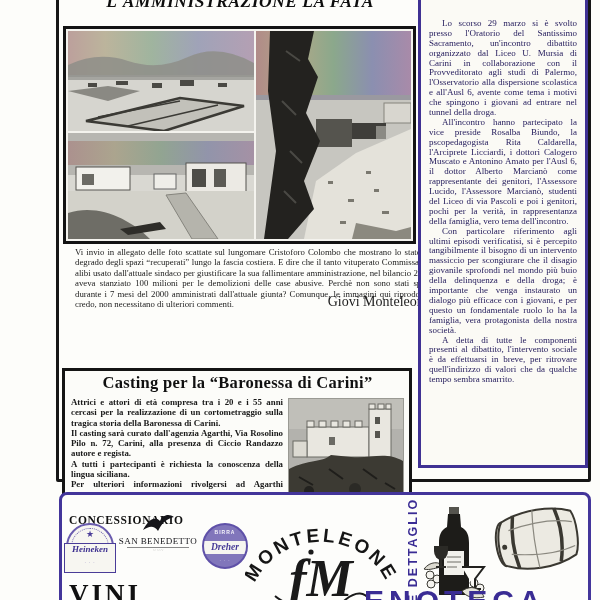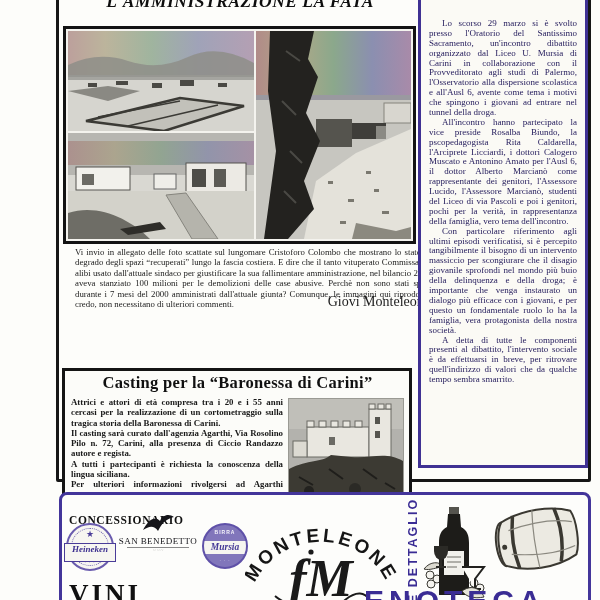--- a/index.html
+++ b/index.html
@@ -44,21 +44,21 @@
 
   
   .ad-frame{left:59px;top:492px;width:532px;height:150px;border:3px solid #43359a;border-radius:8px;background:#fdfdfb;}
   .concessionario{left:7px;top:19px;font-family:Liberation Serif, serif;font-weight:bold;
                   font-size:11.5px;letter-spacing:.6px;color:#111;}
 
   
   .heineken{left:4px;top:28px;width:48px;height:48px;border:2px solid #6a5cae;border-radius:50%;background:#f7f6f1;}
   .heineken .inner{position:absolute;left:3px;top:3px;right:3px;bottom:3px;border:1px dotted #6a5cae;border-radius:50%;}
   .heineken .star{position:absolute;left:0;right:0;top:4px;text-align:center;font-size:9px;color:#4a3c98;}
-  .heineken .band{position:absolute;left:-4px;right:-4px;top:18px;height:19px;background:#f7f6f1;
+  .heineken .band{position:absolute;left:-4px;right:-4px;top:18px;height:30px;background:#f7f6f1;
                   border:1.5px solid #4a3c98;text-align:center;font-style:italic;font-weight:bold;
                   font-size:9px;line-height:10px;color:#3d3090;}
   .heineken .foot{position:absolute;left:0;right:0;bottom:4px;text-align:center;font-size:4px;color:#6a5cae;letter-spacing:1px;}
 
   
   .sanb{left:56px;top:17px;width:80px;text-align:center;}
   .sanb .name{font-family:"Liberation Serif",serif;font-size:9px;letter-spacing:.4px;color:#15151a;white-space:nowrap;}
   .sanb .rule{margin:1px auto 0;width:62px;border-top:1px solid #888;}
   .sanb .script{font-size:5px;color:#8a8a86;font-style:italic;}
 
@@ -246,21 +246,21 @@
       <svg width="34" height="20" viewBox="0 0 34 20">
         <path d="M2,18 C8,6 15,4 19,9 C21,3 28,1 33,5 C25,7 21,11 17,19 C13,13 8,14 2,18 Z" fill="#15151a"></path>
       </svg>
       <div class="name">SAN BENEDETTO</div>
       <div class="rule"></div>
       <div class="script">~ ~ ~</div>
     </div>
 
     <div class="abs dreher">
       <div class="top">BIRRA</div>
-      <div class="band">Mursia</div>
+      <div class="band">Dreher</div>
       <div class="foot">· · ·</div>
     </div>
 
     <svg class="abs monte" viewBox="0 0 152 114">
       <defs>
           <path id="arcM" d="M6,98 A72,68 0 0 1 146,98"></path>
         </defs>
       <text font-family="Liberation Sans, sans-serif" font-weight="bold" font-size="19" letter-spacing="3" fill="#151515">
         <textPath href="#arcM" startOffset="50%" text-anchor="middle">MONTELEONE</textPath>
       </text>

